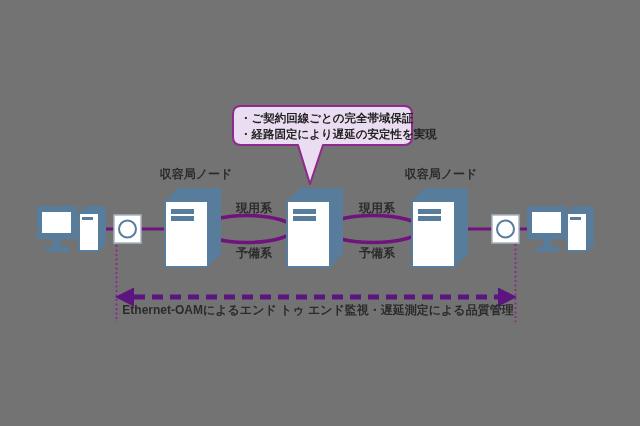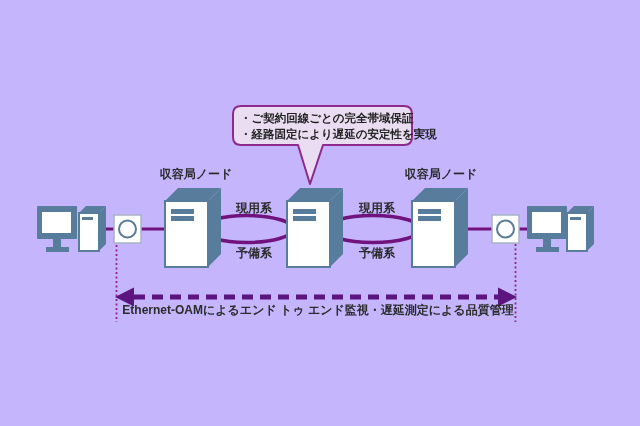--- a/index.html
+++ b/index.html
@@ -1,16 +1,16 @@
 <!DOCTYPE html>
 <html><head>
 <meta charset="utf-8">
 <style>
   html,body{margin:0;padding:0;background:#ffffff;}
-  .canvas{position:relative;width:640px;height:426px;background:#c4b5fd;overflow:hidden;
+  .canvas{position:relative;width:640px;height:426px;background:#737373;overflow:hidden;
           font-family:"Liberation Sans",sans-serif;}
   svg{display:block;}
   .lbl{font-family:"Liberation Sans",sans-serif;font-size:12px;font-weight:600;fill:#2b2b2b;}
   .callout-txt{font-family:"Liberation Sans",sans-serif;font-size:11.5px;font-weight:600;fill:#222222;}
   .caption{font-family:"Liberation Sans",sans-serif;font-size:12px;font-weight:600;fill:#2b2b2b;}
 </style>
 </head>
 <body>
 
 <div class="canvas">

